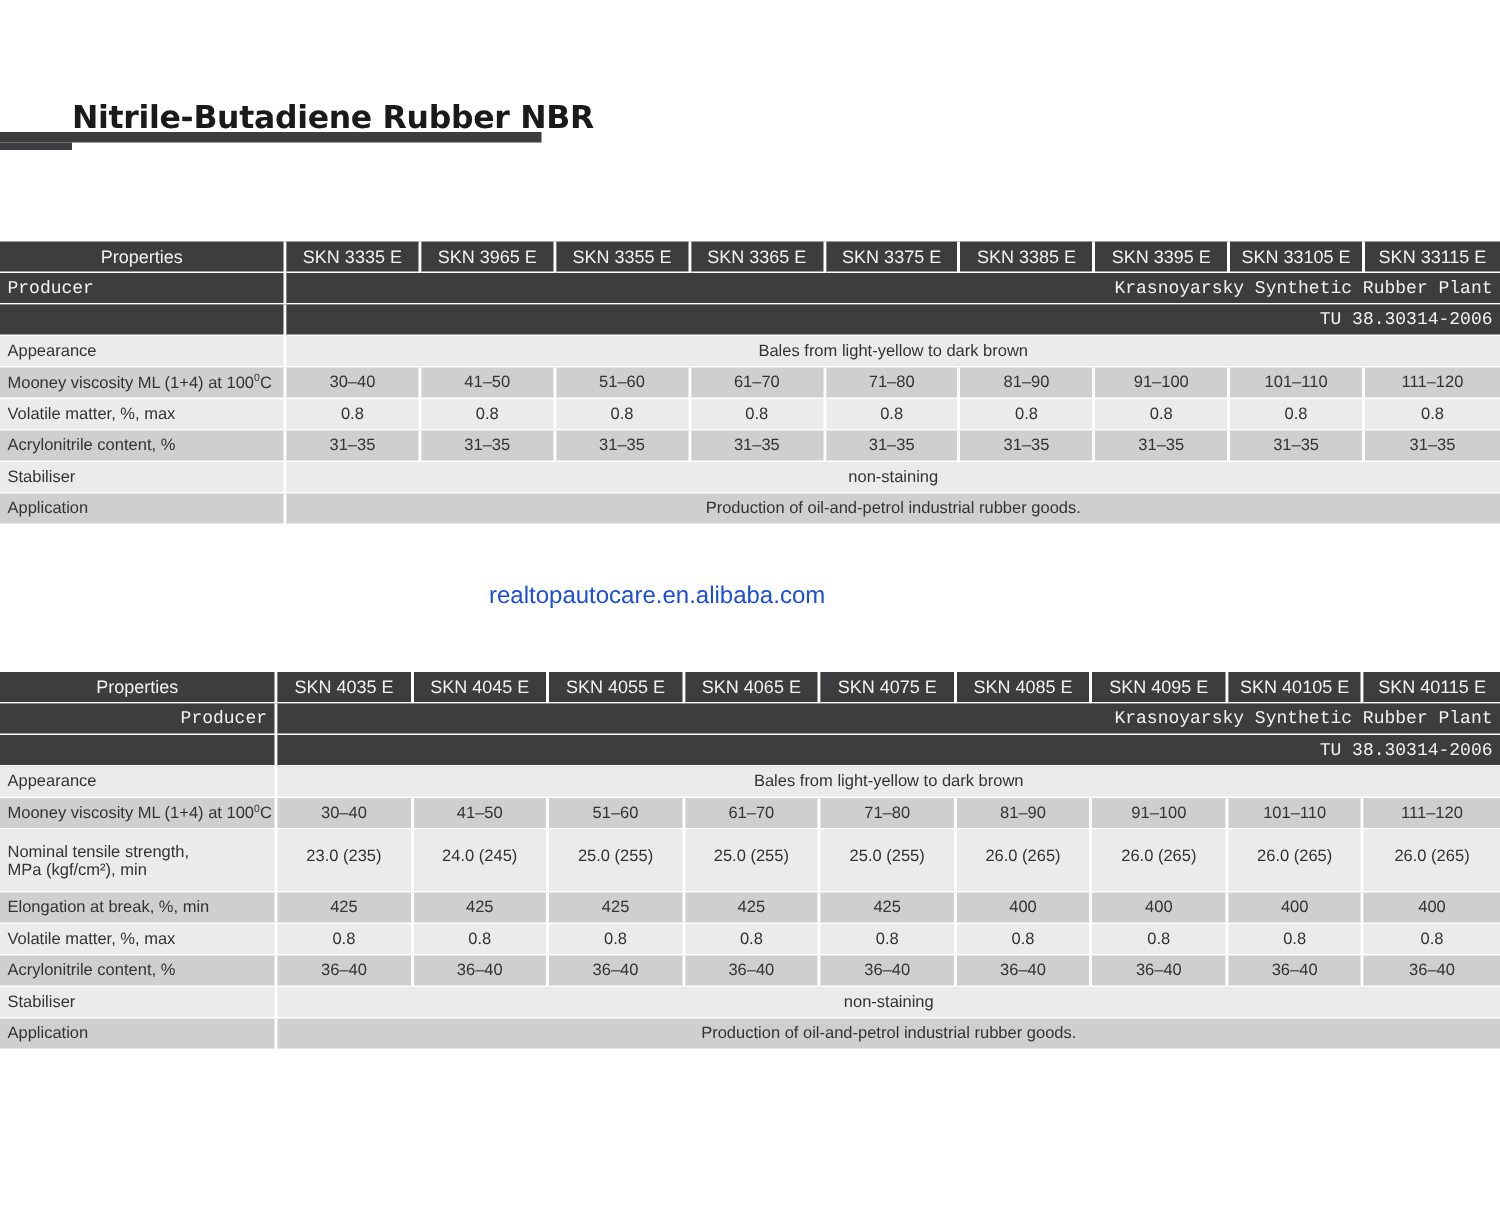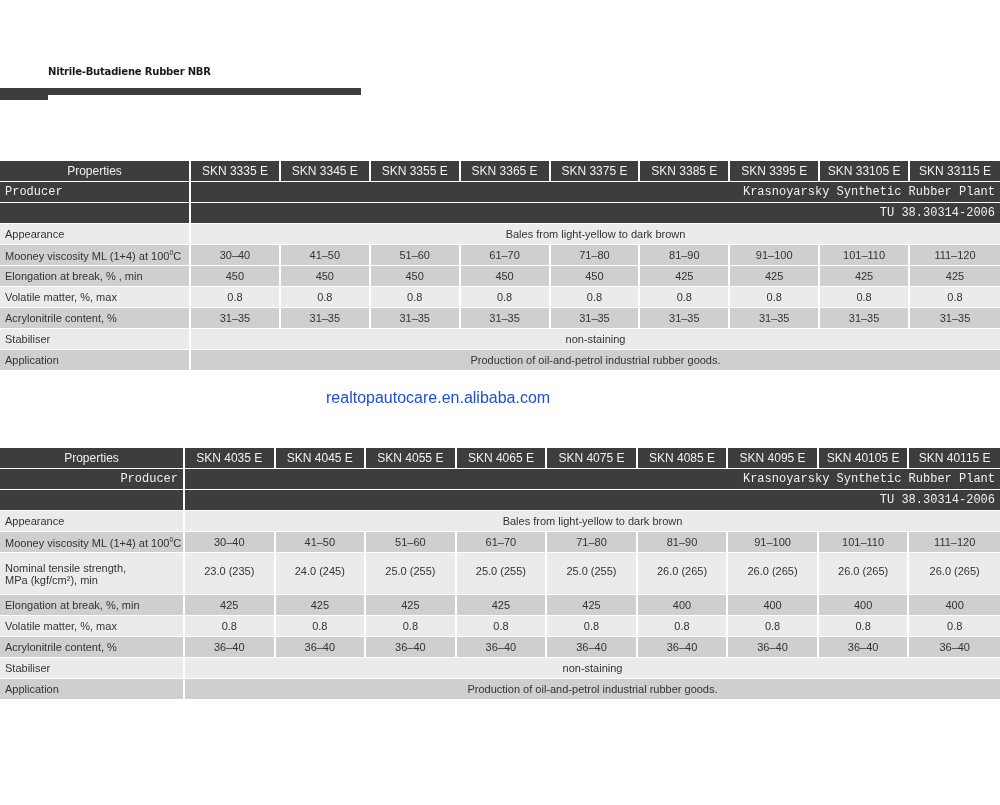--- a/index.html
+++ b/index.html
@@ -2,21 +2,21 @@
 <html><head>
   <meta charset="utf-8">
   <style>
     * { box-sizing: border-box; margin: 0; padding: 0; }
     html, body { width: 1000px; height: 805px; background: #ffffff; overflow: hidden; }
     body { position: relative; font-family: "Liberation Sans", sans-serif; color: #333; }
 
     .page-title {
       position: absolute; left: 48px; top: 66px;
       font-family: "DejaVu Sans", sans-serif; font-weight: bold;
-      font-size: 10px; color: #1a1a1a; letter-spacing: -0.2px;
+      font-size: 21px; color: #1a1a1a; letter-spacing: -0.2px;
     }
     .title-bar {
       position: absolute; left: 0; top: 88px; width: 361px; height: 7px; background: #3d3c3e;
     }
     .title-bar-tab {
       position: absolute; left: 0; top: 95px; width: 48px; height: 5px; background: #3d3c3e;
     }
 
     table.spec {
       position: absolute; left: 0; width: 1000px;
@@ -80,21 +80,21 @@
       <col>
       <col>
       <col>
       <col>
       <col>
   </colgroup>
   <tbody>
     <tr class="hdr">
       <th class="prop">Properties</th>
       <th>SKN 3335 E</th>
-      <th>SKN 3345 E</th>
+      <th>SKN 3965 E</th>
       <th>SKN 3355 E</th>
       <th>SKN 3365 E</th>
       <th>SKN 3375 E</th>
       <th>SKN 3385 E</th>
       <th>SKN 3395 E</th>
       <th>SKN 33105 E</th>
       <th>SKN 33115 E</th>
     </tr>
     <tr class="dark">
       <td class="lbl">Producer</td>
@@ -112,32 +112,20 @@
       <td class="lbl">Mooney viscosity ML (1+4) at 100<sup>0</sup>C</td>
       <td class="c">30–40</td>
       <td class="c">41–50</td>
       <td class="c">51–60</td>
       <td class="c">61–70</td>
       <td class="c">71–80</td>
       <td class="c">81–90</td>
       <td class="c">91–100</td>
       <td class="c">101–110</td>
       <td class="c">111–120</td>
-    </tr>
-    <tr class="mid">
-      <td class="lbl">Elongation at break, % , min</td>
-      <td class="c">450</td>
-      <td class="c">450</td>
-      <td class="c">450</td>
-      <td class="c">450</td>
-      <td class="c">450</td>
-      <td class="c">425</td>
-      <td class="c">425</td>
-      <td class="c">425</td>
-      <td class="c">425</td>
     </tr>
     <tr class="light">
       <td class="lbl">Volatile matter, %, max</td>
       <td class="c">0.8</td>
       <td class="c">0.8</td>
       <td class="c">0.8</td>
       <td class="c">0.8</td>
       <td class="c">0.8</td>
       <td class="c">0.8</td>
       <td class="c">0.8</td>

